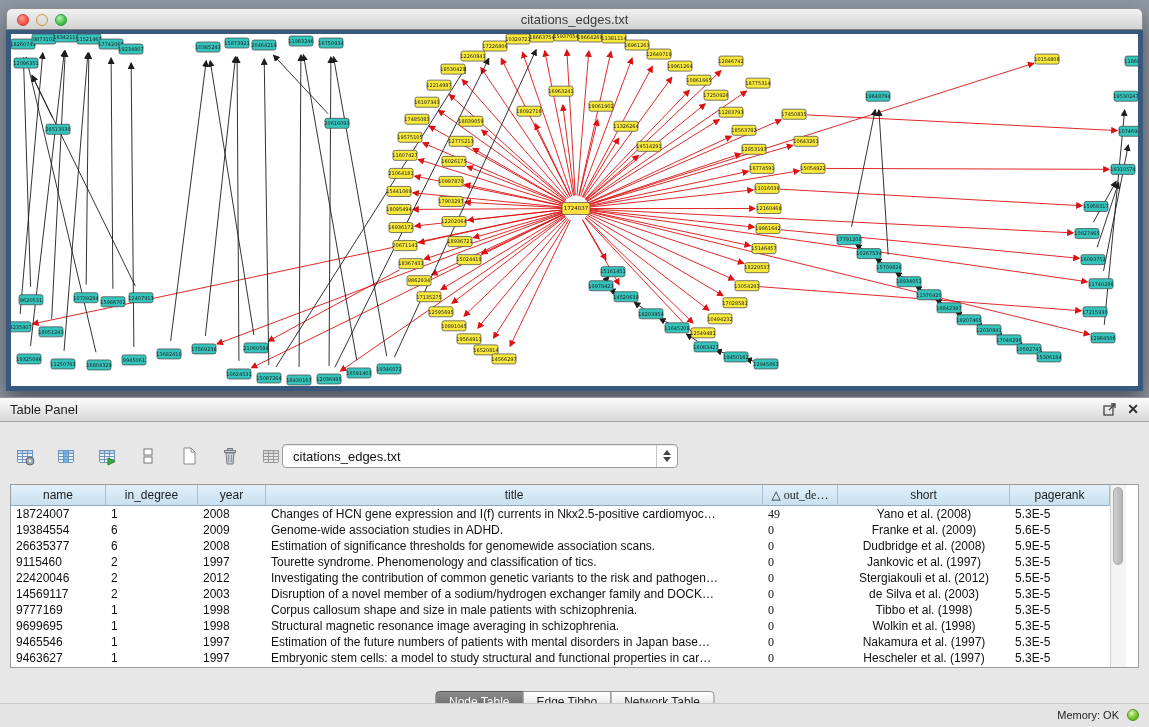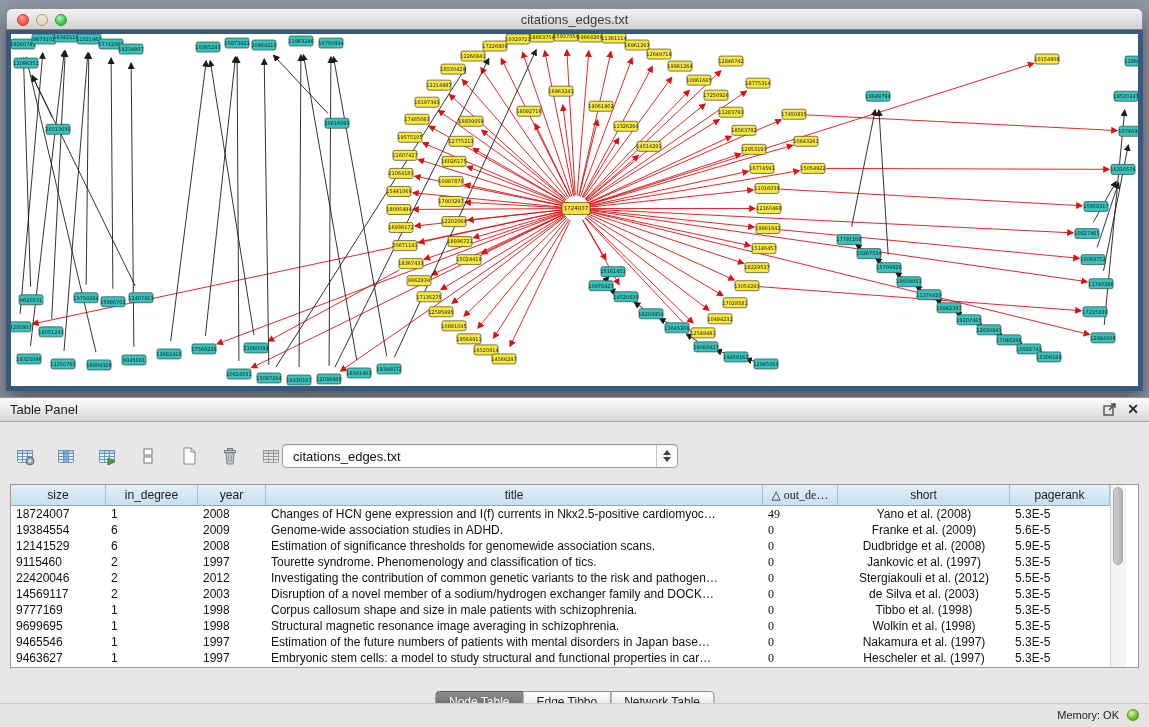--- a/index.html
+++ b/index.html
@@ -843,21 +843,21 @@
   <div class="dropdown">
     <span class="dd-text">citations_edges.txt</span>
     <span class="dd-arrows">
       <span class="tri-up"></span>
         <span class="tri-dn"></span>
     </span>
   </div>
 
   <div class="twrap">
     <div class="thead" id="thead">
-        <div class="th c0">size</div>
+        <div class="th c0">name</div>
         <div class="th c1">in_degree</div>
         <div class="th c2">year</div>
         <div class="th c3">title</div>
         <div class="th c4">△ out_de…</div>
         <div class="th c5">short</div>
         <div class="th c6">pagerank</div>
       </div>
     <div id="tbody">
         <div class="trow">
           <div class="td c0">18724007</div>
@@ -871,21 +871,21 @@
         <div class="trow">
           <div class="td c0">19384554</div>
           <div class="td c1">6</div>
           <div class="td c2">2009</div>
           <div class="td c3">Genome-wide association studies in ADHD.</div>
           <div class="td c4">0</div>
           <div class="td c5">Franke et al. (2009)</div>
           <div class="td c6">5.6E-5</div>
         </div>
         <div class="trow">
-          <div class="td c0">12141529</div>
+          <div class="td c0">26635377</div>
           <div class="td c1">6</div>
           <div class="td c2">2008</div>
           <div class="td c3">Estimation of significance thresholds for genomewide association scans.</div>
           <div class="td c4">0</div>
           <div class="td c5">Dudbridge et al. (2008)</div>
           <div class="td c6">5.9E-5</div>
         </div>
         <div class="trow">
           <div class="td c0">9115460</div>
           <div class="td c1">2</div>

